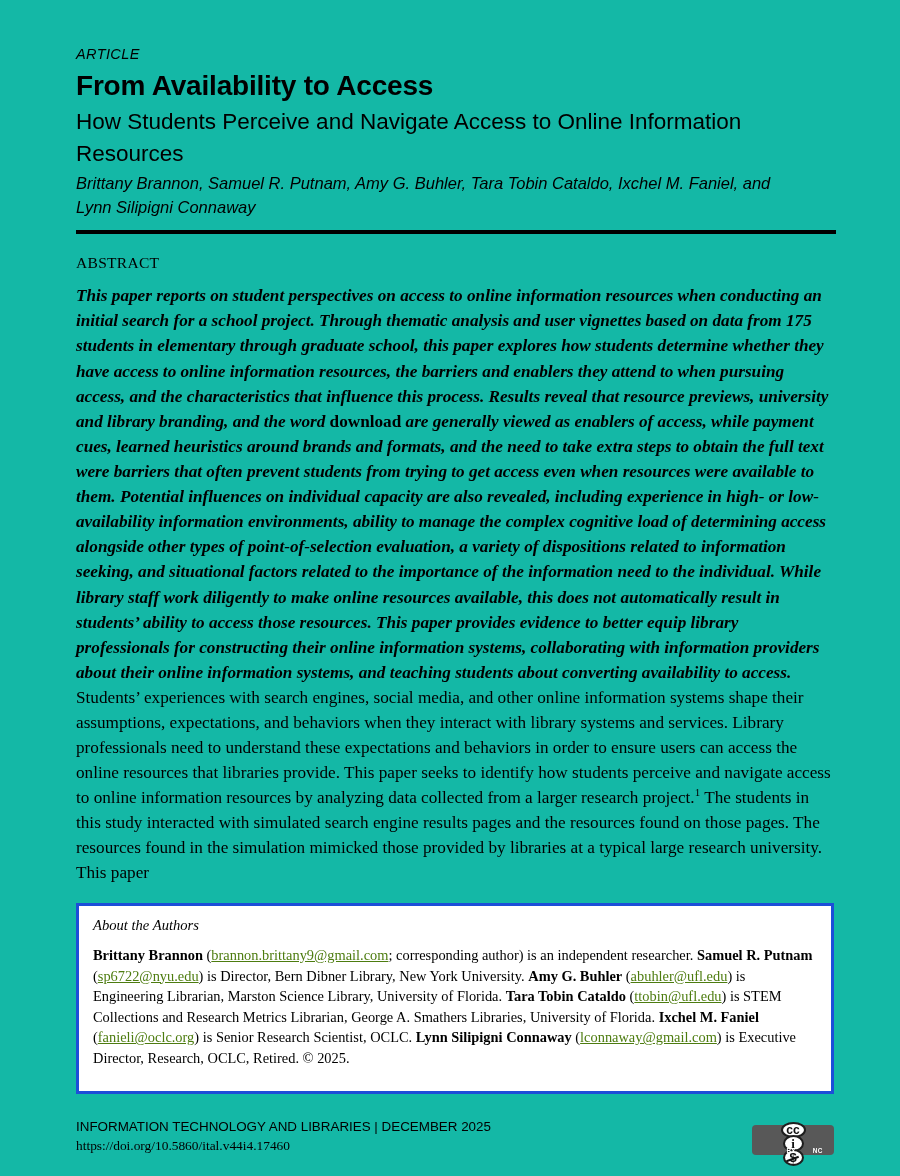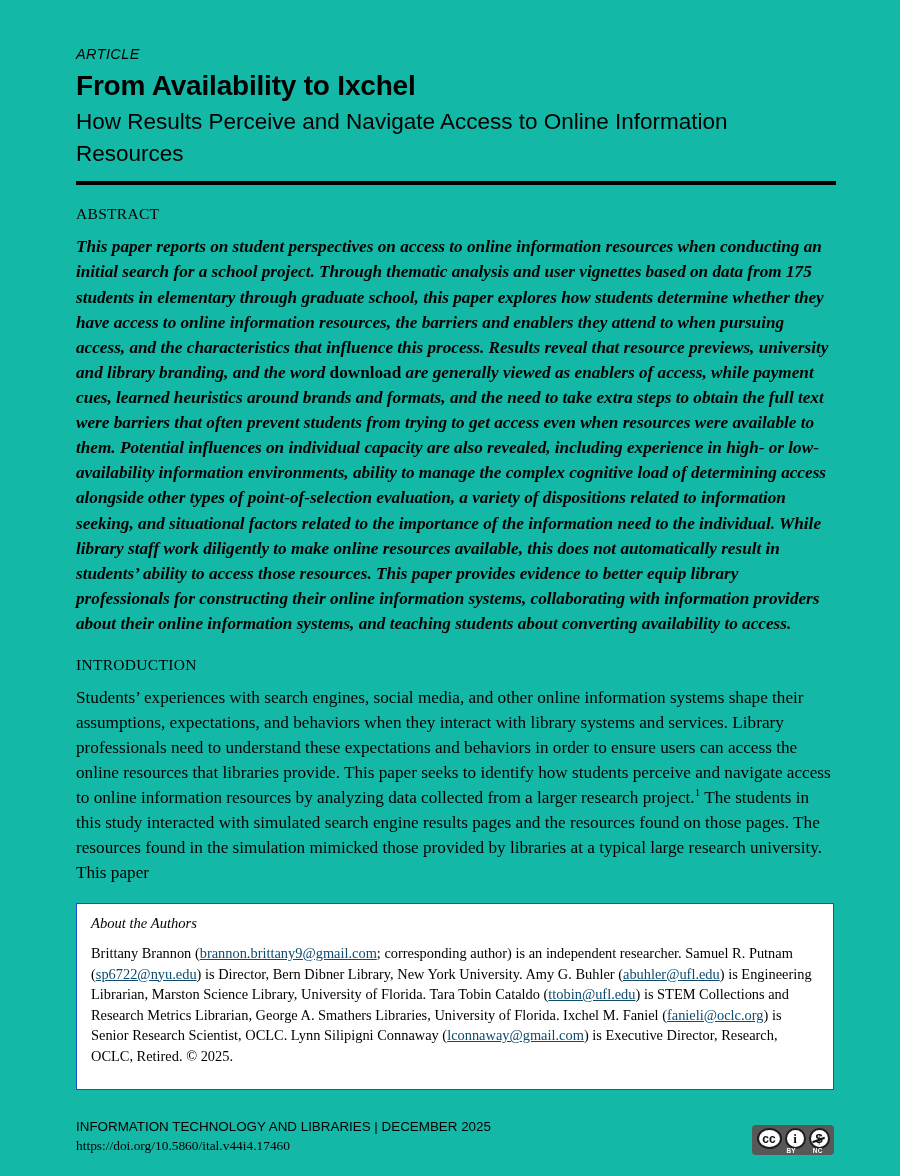--- a/index.html
+++ b/index.html
@@ -93,37 +93,37 @@
     line-height: 0;
   }
 
   
   .authors-box {
     position: absolute;
     left: 76px;
     top: 903px;
     width: 758px;
     box-sizing: border-box;
-    border: 1px solid #1d4ed8;
+    border: 3px solid #1d4ed8;
     padding: 11px 14px 12px 14px;
     background: #fff;
   }
   .authors-box-title {
     font-style: italic;
     font-size: 14.6px;
     margin: 0 0 11px 0;
   }
   .authors-box-body {
     font-size: 14.4px;
     line-height: 1.43;
     margin: 0 0 10px 0;
   }
-  .authors-box-body b { font-weight: normal; }
+  .authors-box-body b { font-weight: bold; }
   .email-link {
-    color: #0c4a6e;
+    color: #4d7c0f;
   }
   .authors-box-dates {
     font-size: 14.4px;
     line-height: 1.43;
     margin: 0;
   }
 
   
   .footer {
     position: absolute;
@@ -147,20 +147,21 @@
     height: 30px;
     background: #585858;
     border-radius: 4px;
     display: flex;
     align-items: center;
     justify-content: space-around;
     padding: 0 3px;
     box-sizing: border-box;
     position: relative;
     margin-top: 1px;
+    flex-direction: column;
   }
   .cc-circle {
     width: 21px;
     height: 21px;
     border-radius: 50%;
     background: #ffffff;
     border: 2.2px solid #1e1e1e;
     box-sizing: border-box;
     display: flex;
     align-items: center;
@@ -198,32 +199,32 @@
     letter-spacing: .3px;
   }
 </style>
 </head>
 <body>
 
 <div class="page">
 
   <div class="article-kicker">ARTICLE</div>
 
-  <h1 class="paper-title">From Availability to Ixchel</h1>
-
-  <h2 class="paper-subtitle">How Results Perceive and Navigate Access to Online Information Resources</h2>
-
+  <h1 class="paper-title">From Availability to Access</h1>
+
+  <h2 class="paper-subtitle">How Students Perceive and Navigate Access to Online Information Resources</h2>
+
+  <div class="authors-line">Brittany Brannon, Samuel R. Putnam, Amy G. Buhler, Tara Tobin Cataldo, Ixchel M. Faniel, and Lynn Silipigni Connaway</div>
 
   <hr class="rule-thick">
 
   <div class="section-head">ABSTRACT</div>
 
   <p class="abstract-body"><span>This paper reports on student perspectives on access to online information resources when conducting an initial search for a school project. Through thematic analysis and user vignettes based on data from 175 students in elementary through graduate school, this paper explores how students determine whether they have access to online information resources, the barriers and enablers they attend to when pursuing access, and the characteristics that influence this process. Results reveal that resource previews, university and library branding, and the word </span><span class="roman">download</span><span> are generally viewed as enablers of access, while payment cues, learned heuristics around brands and formats, and the need to take extra steps to obtain the full text were barriers that often prevent students from trying to get access even when resources were available to them. Potential influences on individual capacity are also revealed, including experience in high- or low-availability information environments, ability to manage the complex cognitive load of determining access alongside other types of point-of-selection evaluation, a variety of dispositions related to information seeking, and situational factors related to the importance of the information need to the individual.  While library staff work diligently to make online resources available, this does not automatically result in students’ ability to access those resources. This paper provides evidence to better equip library professionals for constructing their online information systems, collaborating with information providers about their online information systems, and teaching students about converting availability to access.</span></p>
 
-  <div class="section-head">INTRODUCTION</div>
 
   <p class="intro-body"><span>Students’ experiences with search engines, social media, and other online information systems shape their assumptions, expectations, and behaviors when they interact with library systems and services. Library professionals need to understand these expectations and behaviors in order to ensure users can access the online resources that libraries provide. This paper seeks to identify how students perceive and navigate access to online information resources by analyzing data collected from a larger research project.</span><sup class="fnref">1</sup><span> The students in this study interacted with simulated search engine results pages and the resources found on those pages. The resources found in the simulation mimicked those provided by libraries at a typical large research university. This paper</span></p>
 
 </div>
 
 <div class="authors-box">
   <div class="authors-box-title">About the Authors</div>
   <p class="authors-box-body" id="authors-body"><b>Brittany Brannon</b><span> (</span><a class="email-link" href="#">brannon.brittany9@gmail.com</a><span>; corresponding author) is an independent researcher. </span><b>Samuel R. Putnam</b><span> (</span><a class="email-link" href="#">sp6722@nyu.edu</a><span>) is Director, Bern Dibner Library, New York University. </span><b>Amy G. Buhler</b><span> (</span><a class="email-link" href="#">abuhler@ufl.edu</a><span>) is Engineering Librarian, Marston Science Library, University of Florida. </span><b>Tara Tobin Cataldo</b><span> (</span><a class="email-link" href="#">ttobin@ufl.edu</a><span>) is STEM Collections and Research Metrics Librarian, George A. Smathers Libraries, University of Florida. </span><b>Ixchel M. Faniel</b><span> (</span><a class="email-link" href="#">fanieli@oclc.org</a><span>) is Senior Research Scientist, OCLC. </span><b>Lynn Silipigni Connaway</b><span> (</span><a class="email-link" href="#">lconnaway@gmail.com</a><span>) is Executive Director, Research, OCLC, Retired. © 2025.</span></p>
 </div>
 

